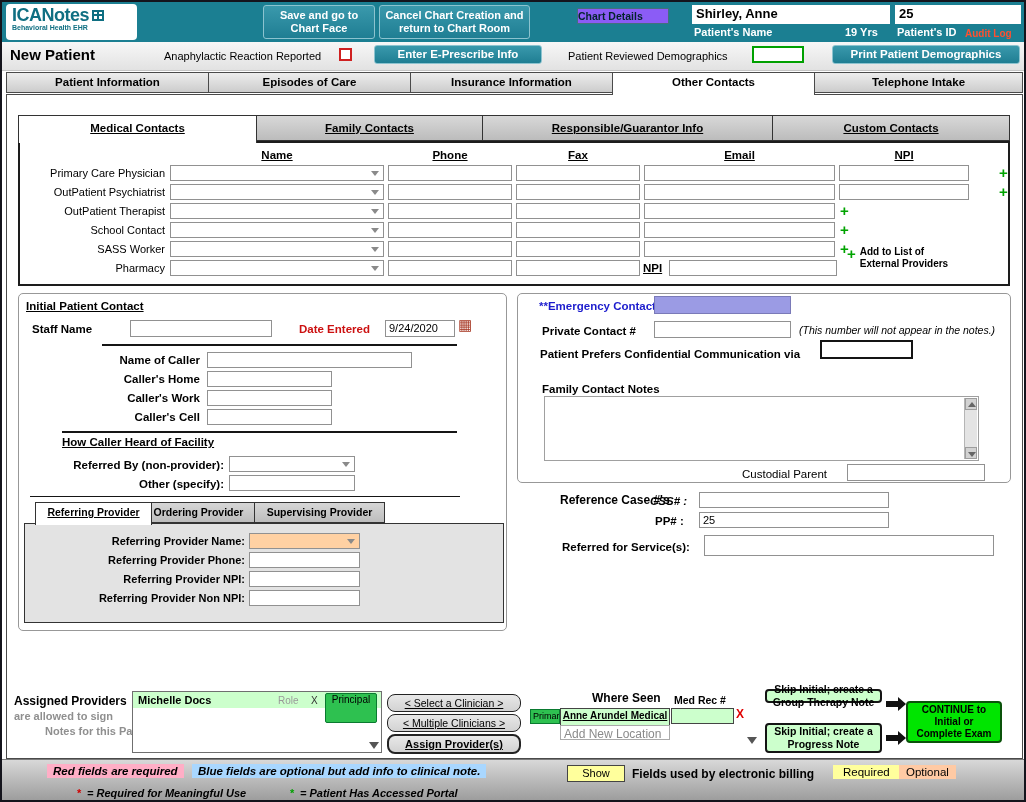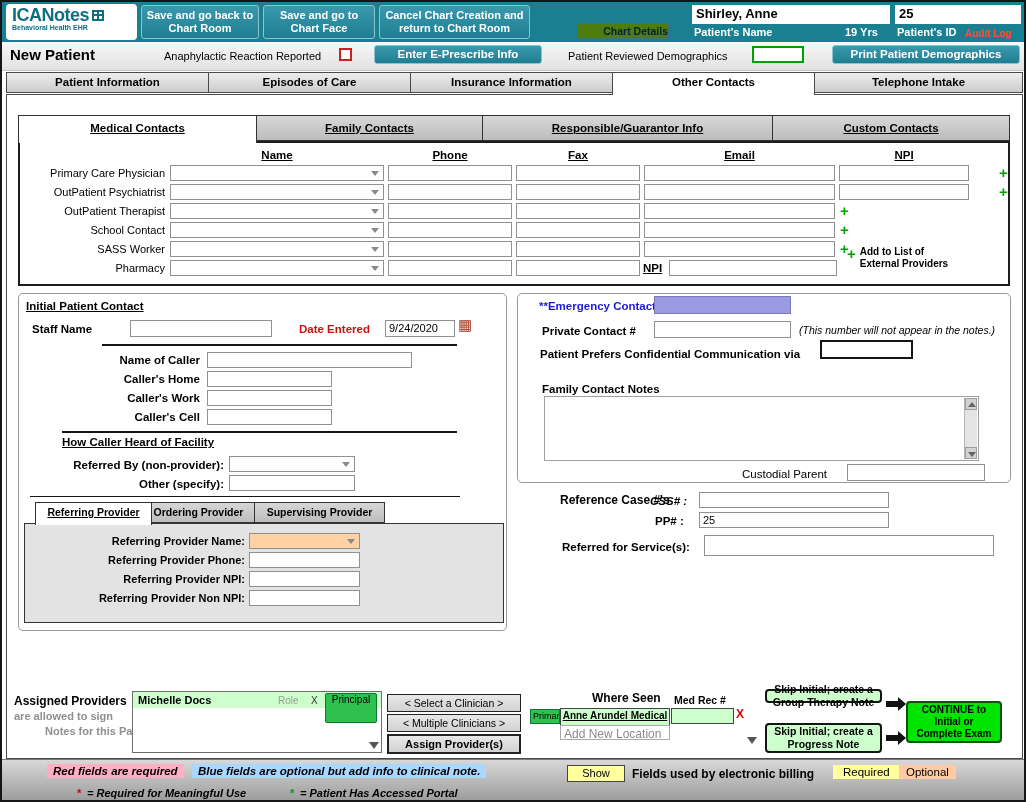--- a/index.html
+++ b/index.html
@@ -14,22 +14,22 @@
   .logo { position:absolute; left:4px; top:2px; width:131px; height:36px; background:#fff;
           border-radius:4px; padding:1px 6px; }
   .logo-title { font-size:18px; font-weight:bold; color:#0f6f82; letter-spacing:-0.5px; }
   .logo-win { display:inline-block; width:12px; height:11px; border:2px solid #0f6f82; position:relative; margin-left:3px; }
   .logo-win::before { content:""; position:absolute; left:0; right:0; top:2px; height:2px; background:#0f6f82; }
   .logo-win::after  { content:""; position:absolute; top:0; bottom:0; left:3px; width:2px; background:#0f6f82; }
   .logo-sub { font-size:7px; font-weight:bold; color:#0f6f82; margin-top:-2px; }
   .tbtn { position:absolute; background:linear-gradient(#3a99ac,#1f7e93); border:1px solid #8cc3cf;
           border-radius:3px; color:#fff; font-weight:bold; font-size:11px; text-align:center;
           display:flex; align-items:center; justify-content:center; line-height:1.2; padding:1px 4px; }
-  .chartdet { position:absolute; background:#4d7c0f; border:1px solid #44707d; color:#03242c;
-          font-weight:bold; font-size:10.5px; text-align:right; line-height:14px;margin-top:15px; }
+  .chartdet { position:absolute; background:#8b5cf6; border:1px solid #44707d; color:#03242c;
+          font-weight:bold; font-size:10.5px; text-align:left; line-height:14px; }
   .pfld { position:absolute; background:#fff; height:19px; font-size:13px; font-weight:bold; padding:1px 4px; }
   .hlbl { position:absolute; color:#fff; font-weight:bold; font-size:11px; white-space:nowrap; }
 
   
   .toolbar { position:absolute; left:0; top:40px; width:100%; height:29px;
              background:linear-gradient(#f7f7f7,#e2e2e2); border-bottom:1px solid #c4c4c4; }
 
   
   .mtab { position:absolute; top:70px; height:21px; background:linear-gradient(#ededed,#cccccc);
           border:1px solid #4a4a4a; font-weight:bold; font-size:11.5px; text-align:center; line-height:19px; }
@@ -63,21 +63,21 @@
   .gpanel { position:absolute; left:22px; top:521px; width:480px; height:100px;
             background:#e3e3e3; border:1px solid #333; }
 
   .vscroll { position:absolute; top:1px; right:1px; bottom:1px; width:13px; background:#e4e4e4; border-left:1px solid #b5b5b5; }
   .sarr { position:absolute; left:0; width:12px; height:12px; background:#d2d2d2; border:1px solid #9d9d9d; }
   .sarr::after { content:""; position:absolute; left:2px; }
   .sarr.up::after { top:3px; border-left:4px solid transparent; border-right:4px solid transparent; border-bottom:5px solid #666; }
   .sarr.dn::after { top:4px; border-left:4px solid transparent; border-right:4px solid transparent; border-top:5px solid #666; }
 
   .gbtn { position:absolute; background:linear-gradient(#e8e8e8,#d2d2d2); border:1px solid #232323;
-          border-radius:0; font-size:10.5px; display:flex; align-items:center; justify-content:center; }
+          border-radius:8px; font-size:10.5px; display:flex; align-items:center; justify-content:center;text-decoration:underline; }
   .skipbtn { position:absolute; background:#ccffcc; border:2px solid #141414; border-radius:4px;
           font-weight:bold; font-size:10.5px; display:flex; align-items:center; justify-content:center;
           text-align:center; line-height:1.2; padding:1px 3px; }
   .rarr { position:absolute; width:12px; height:6px; background:#111; }
   .rarr::after { content:""; position:absolute; left:12px; top:-4px;
           border-left:8px solid #111; border-top:7px solid transparent; border-bottom:7px solid transparent; }
   .tri { position:absolute; width:0; height:0; border-left:5px solid transparent;
          border-right:5px solid transparent; border-top:7px solid #555; }
 
   .footer { position:absolute; left:0; top:757px; width:100%; height:45px;
@@ -89,21 +89,20 @@
 </head>
 <body>
 
 <div class="screen">
 
   <div class="topbar">
     <div class="logo">
       <span class="logo-title">ICANotes</span><span class="logo-win"></span>
       <div class="logo-sub">Behavioral Health EHR</div>
     </div>
-    <div class="tbtn" style="left:139px;top:3px;width:118px;height:34px;">Save and go back to Chart Room</div>
     <div class="tbtn" style="left:377px;top:3px;width:151px;height:34px;">Cancel Chart Creation and return to Chart Room</div>
     <div class="tbtn" style="left:261px;top:3px;width:112px;height:34px;">Save and go to Chart Face</div>
     <div class="chartdet" style="left:575px;top:6px;width:92px;height:16px;">Chart Details</div>
     <div class="pfld" style="left:690px;top:3px;width:198px;">Shirley, Anne</div>
     <div class="pfld" style="left:893px;top:3px;width:126px;">25</div>
     <div class="hlbl" style="left:692px;top:24px;">Patient's Name</div>
     <div class="hlbl" style="left:843px;top:24px;">19 Yrs</div>
     <div class="hlbl" style="left:895px;top:24px;">Patient's ID</div>
     <div class="hlbl" style="left:963px;top:26px;color:#ff5030;font-size:10px;">Audit Log</div>
   </div>

